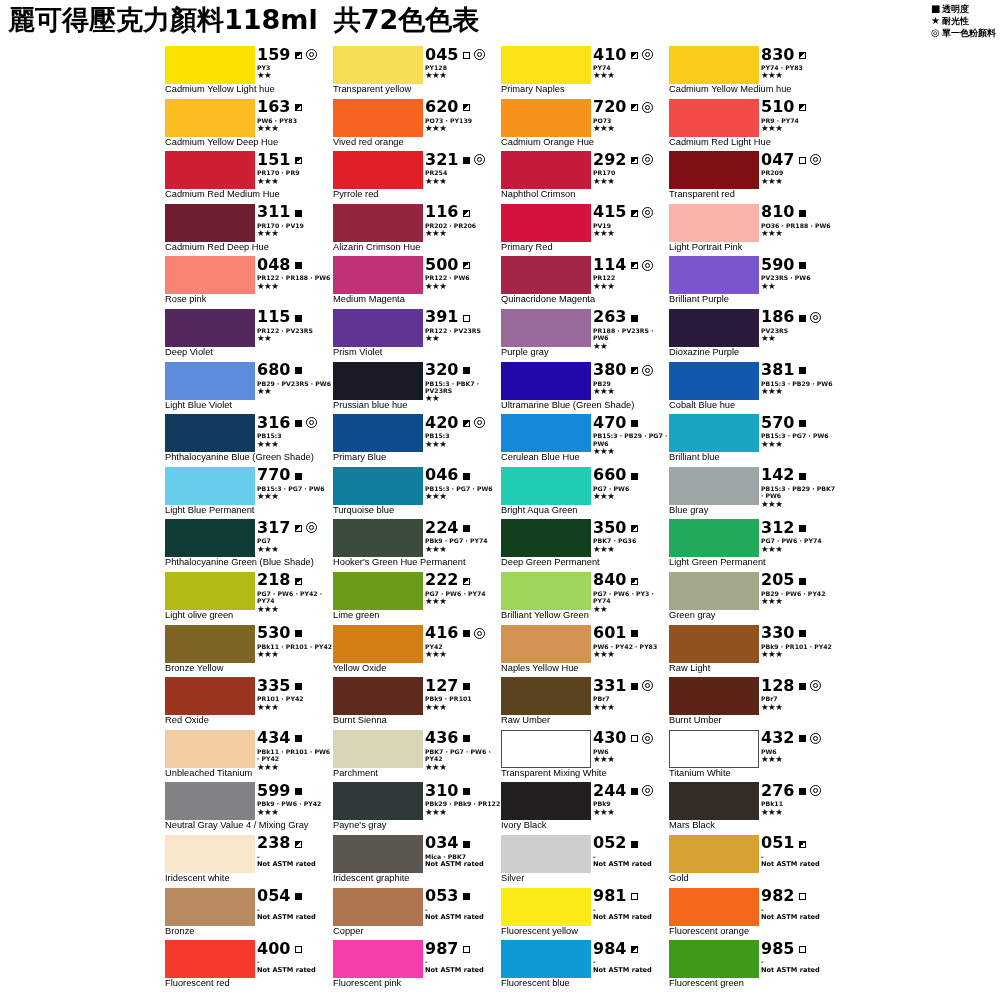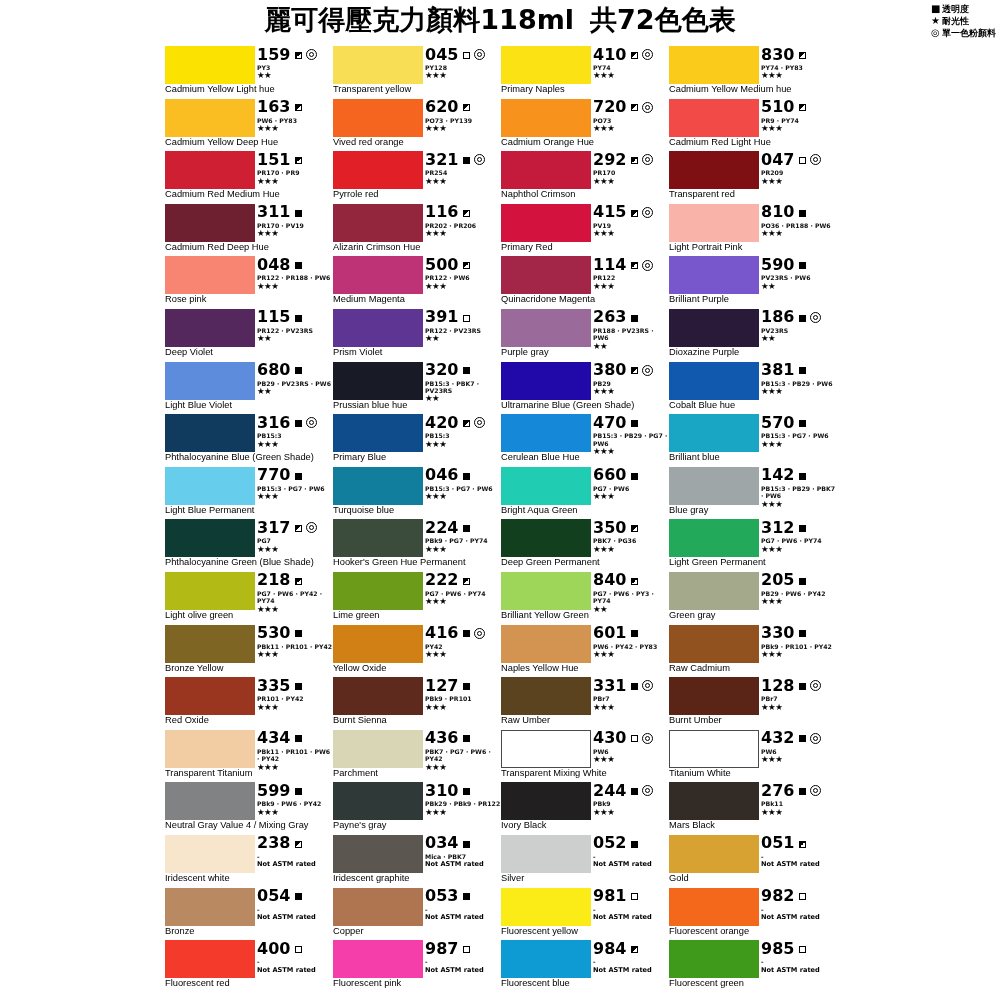--- a/index.html
+++ b/index.html
@@ -9,24 +9,25 @@
     font-family:"Liberation Sans","DejaVu Sans",sans-serif;
     color:#000;
     overflow:hidden;
   }
   .page{position:relative;width:1000px;height:1000px;}
 
   
   .header{position:relative;height:42px;}
   .title{
     position:absolute;left:0;right:0;top:2px;
-    text-align:center;
+    text-align:left;
     font-size:27px;font-weight:bold;
     letter-spacing:0px;
     font-family:"DejaVu Sans","Liberation Sans",sans-serif;
+    padding-left:8px;
   }
   .title .sp{display:inline-block;width:16px;}
   .legend{
     position:absolute;right:4px;top:3px;
     font-size:9px;line-height:11px;font-weight:bold;
     font-family:"DejaVu Sans","Liberation Sans",sans-serif;
     white-space:nowrap;
   }
   .legend .lrow{display:block;}
   .legend .sym{display:inline-block;width:11px;text-align:left;font-size:10px;}
@@ -795,21 +796,21 @@
         <div class="info">
           <div class="numline">
             <span class="num">330</span>
             <span class="opq"><span class="g g-full"></span></span>
           </div>
           <div class="pigstars">
             <div class="pig">PBk9 · PR101 · PY42</div>
           </div>
           <div class="stars">★★★</div>
         </div>
-        <div class="cname">Raw Cadmium</div>
+        <div class="cname">Raw Light</div>
       </div>
       <div class="cell">
         <div class="swatch" style="background: rgb(154, 54, 32);"></div>
         <div class="info">
           <div class="numline">
             <span class="num">335</span>
             <span class="opq"><span class="g g-full"></span></span>
           </div>
           <div class="pigstars">
             <div class="pig">PR101 · PY42</div>
@@ -867,21 +868,21 @@
         <div class="info">
           <div class="numline">
             <span class="num">434</span>
             <span class="opq"><span class="g g-full"></span></span>
           </div>
           <div class="pigstars">
             <div class="pig">PBk11 · PR101 · PW6 · PY42</div>
           </div>
           <div class="stars">★★★</div>
         </div>
-        <div class="cname">Transparent Titanium</div>
+        <div class="cname">Unbleached Titanium</div>
       </div>
       <div class="cell">
         <div class="swatch" style="background: rgb(216, 214, 180);"></div>
         <div class="info">
           <div class="numline">
             <span class="num">436</span>
             <span class="opq"><span class="g g-full"></span></span>
           </div>
           <div class="pigstars">
             <div class="pig">PBK7 · PG7 · PW6 · PY42</div>

